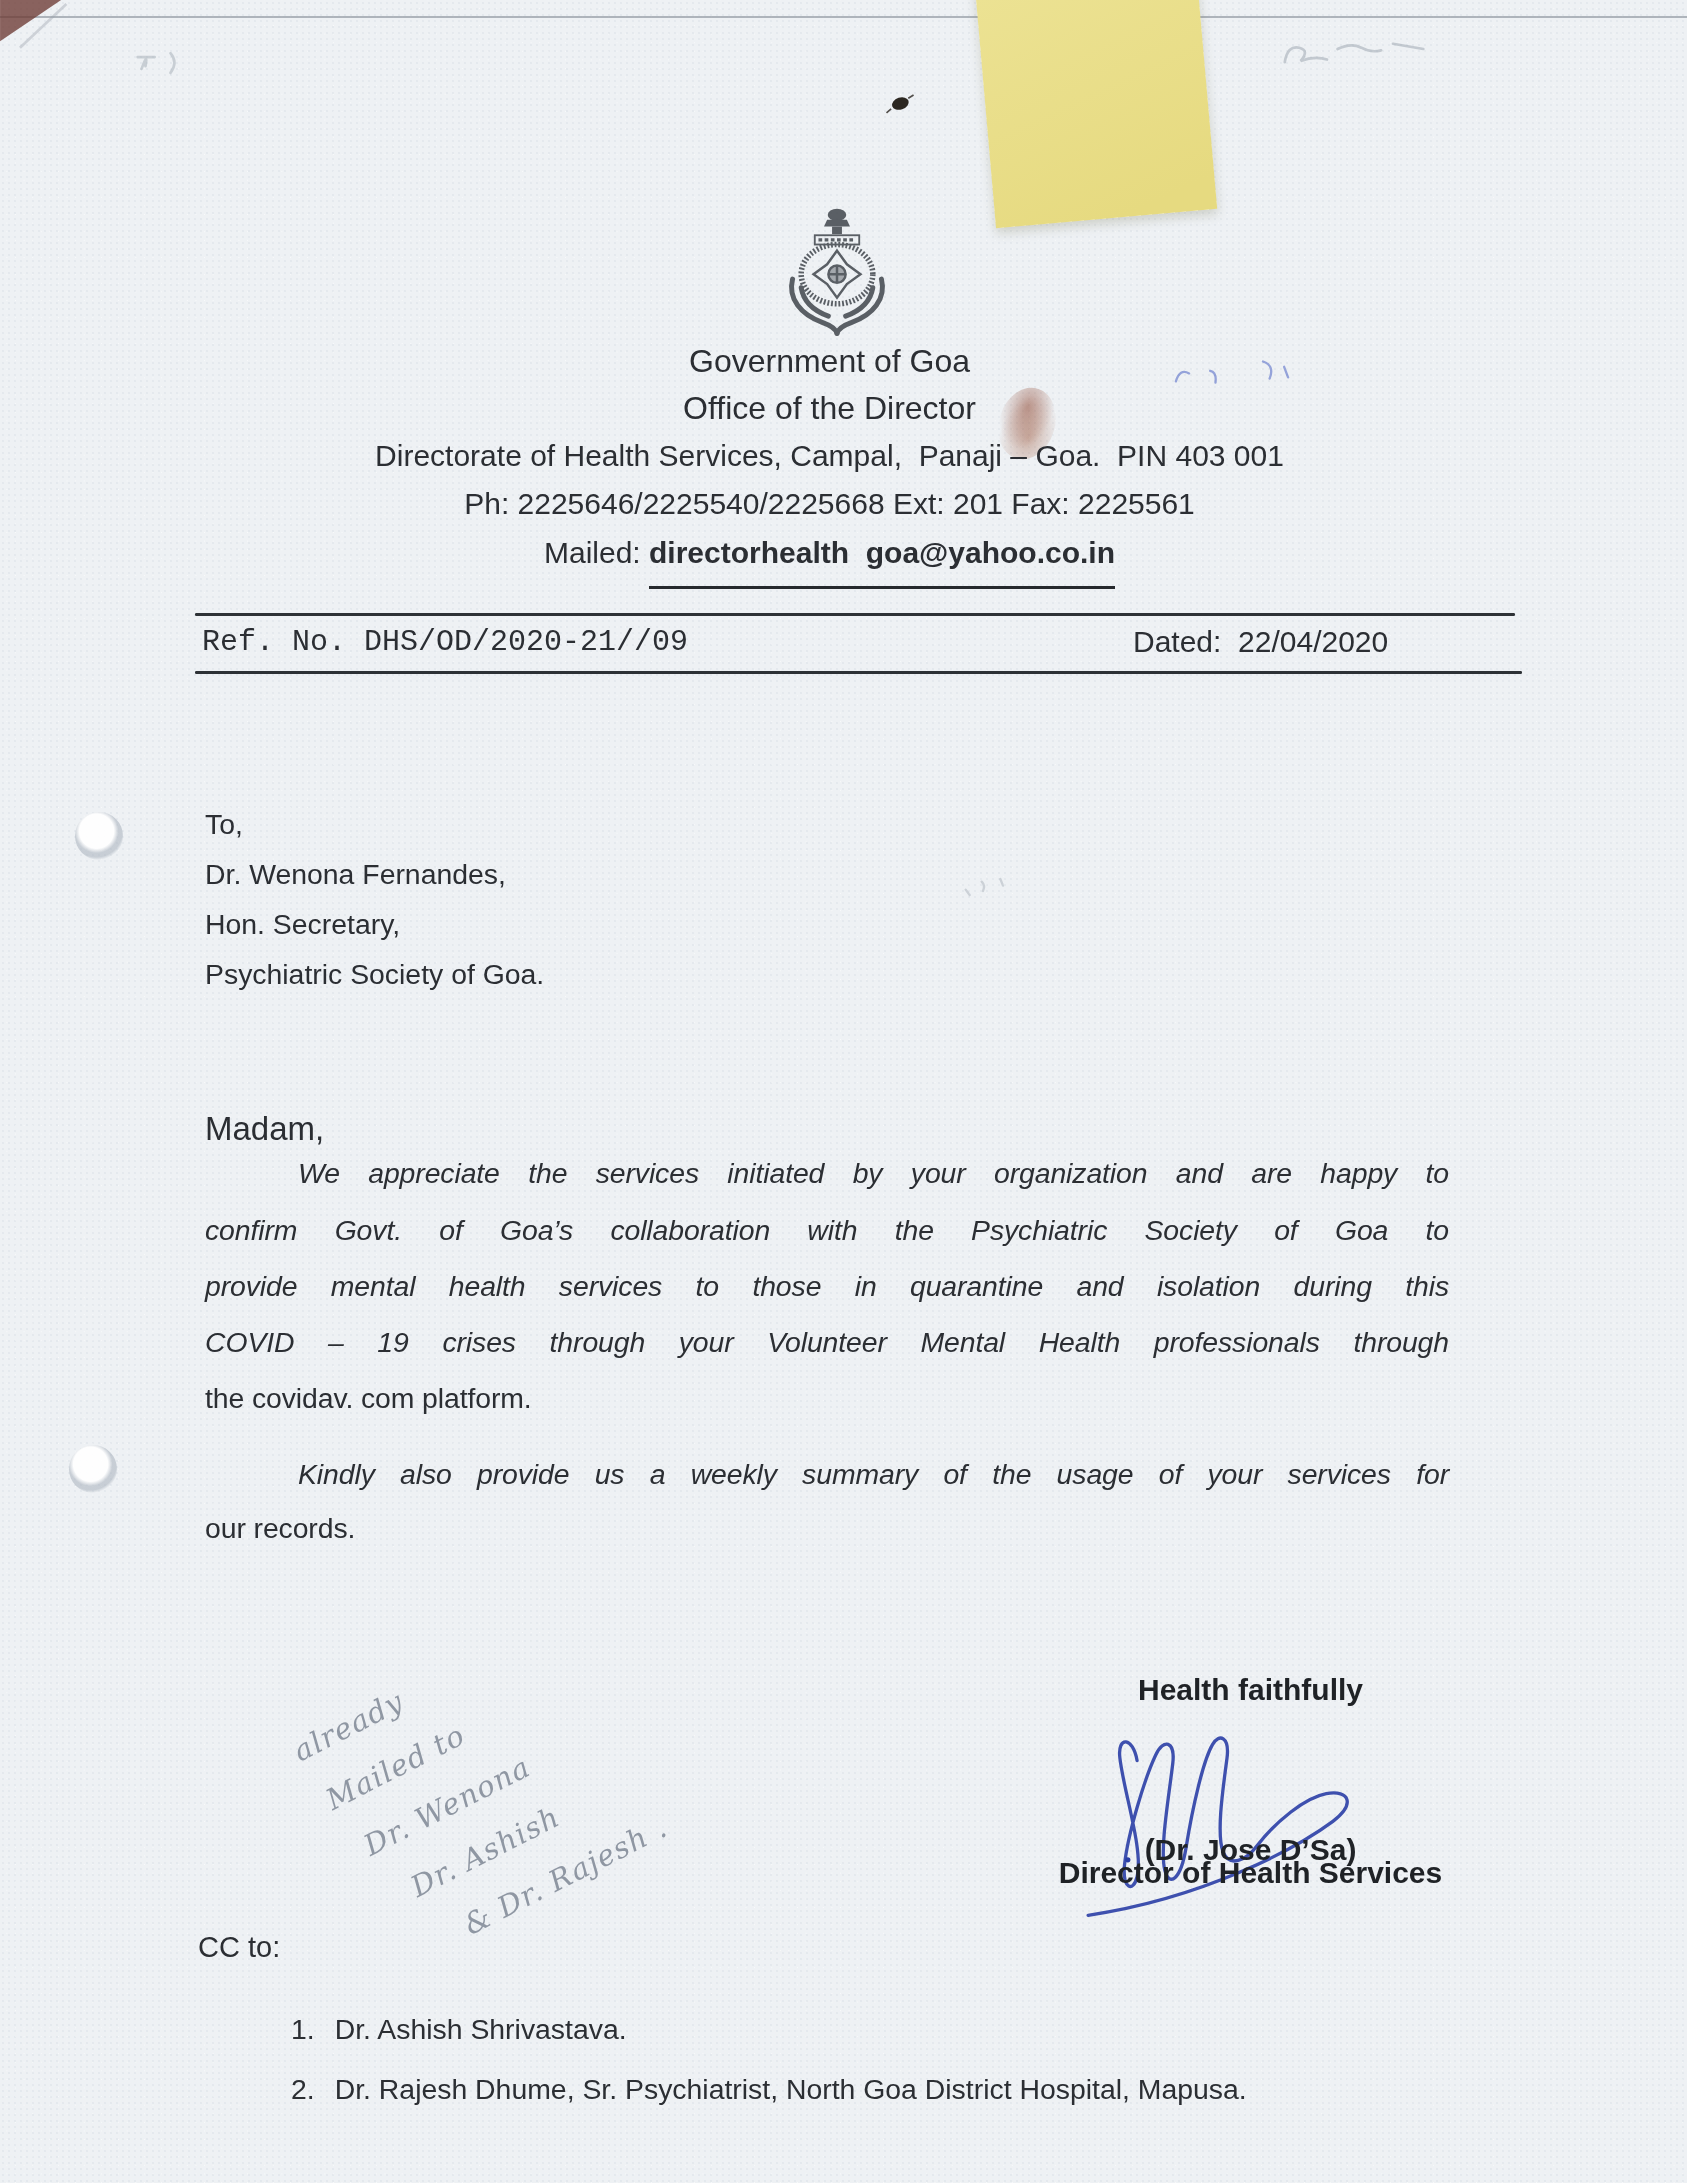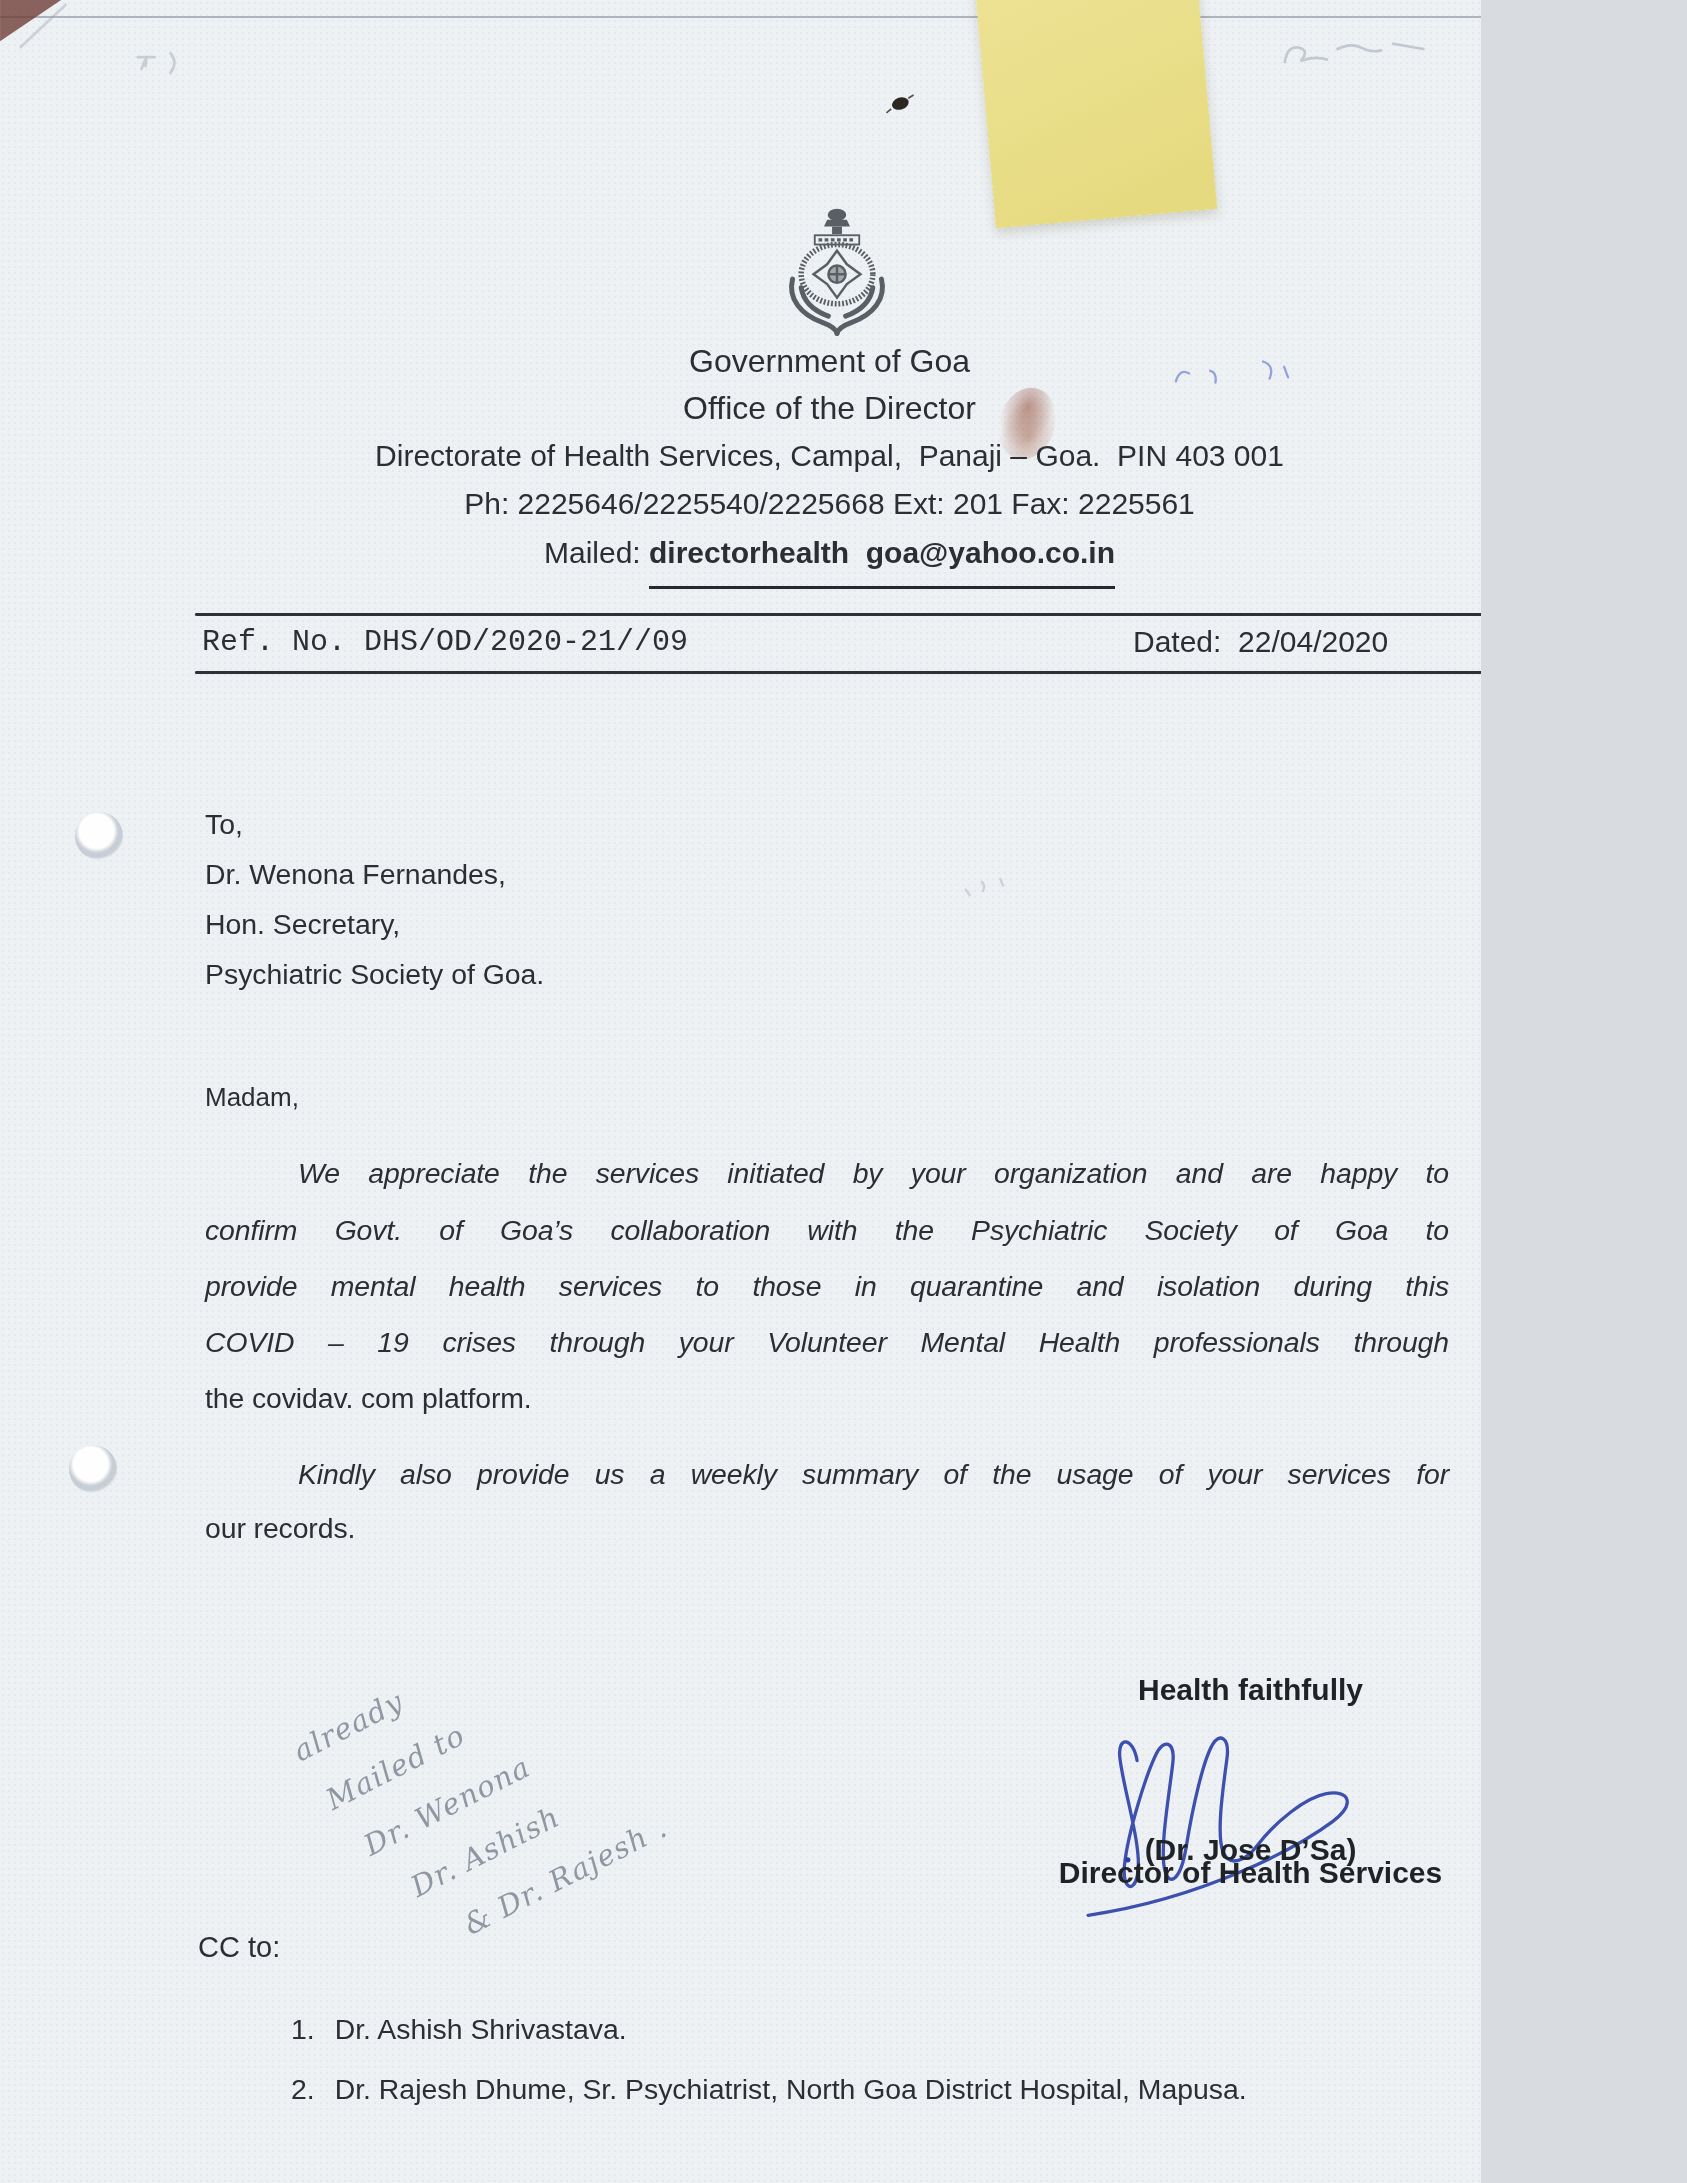--- a/index.html
+++ b/index.html
@@ -1,17 +1,17 @@
 <!DOCTYPE html>
 <html style="font-size:10.6px"><head>
 <meta charset="utf-8">
 <style>
   html,body{margin:0;padding:0;background:#d8dbdf;}
   .page{
-    position:relative;width:1481px;height:2183px;overflow:hidden;
+    position:relative;width:1687px;height:2183px;overflow:hidden;
     background-color:#eef1f4;
     background-image:
       radial-gradient(rgba(171,182,195,.14) 0.7px, transparent 0.9px),
       radial-gradient(rgba(255,255,255,.6) 0.7px, transparent 0.8px);
     background-size:6px 6px,8.6px 8.6px;
     background-position:0 0,2.6px 4px;
     font-family:"Liberation Sans",sans-serif;
     color:#2b2e33;
   }
   .abs{position:absolute;}
@@ -125,21 +125,21 @@
     <div class="ws">To,</div>
     <div class="ws">Dr. Wenona Fernandes,</div>
     <div class="ws">Hon. Secretary,</div>
     <div class="ws">Psychiatric Society of Goa.</div>
   </div>
 
   <svg class="abs" style="left:959px;top:867px;" width="60" height="40" viewBox="0 0 90 60">
     <path d="M10 34 l6 8 M34 22 q6 6 2 14 M62 18 l4 10" stroke="#99a2ad" stroke-width="3.5" opacity="0.4" fill="none" stroke-linecap="round"></path>
   </svg>
 
-  <div class="abs ws" style="left:205px;top:1082px;font-size:26px;">Madam,</div>
+  <div class="abs ws" style="left:205px;top:1110px;font-size:33px;">Madam,</div>
 
   <div class="abs body-line jline indent ws" style="top:1156px;">We appreciate the services initiated by your organization and are happy to</div>
   <div class="abs body-line jline ws" style="top:1213px;">confirm Govt. of Goa’s collaboration with the Psychiatric Society of Goa to</div>
   <div class="abs body-line jline ws" style="top:1269px;">provide mental health services to those in quarantine and isolation during this</div>
   <div class="abs body-line jline ws" style="top:1325px;">COVID – 19 crises through your Volunteer Mental Health professionals through</div>
   <div class="abs body-line ws" style="top:1381px;">the covidav. com platform.</div>
 
   <div class="abs body-line jline indent ws" style="top:1457px;">Kindly also provide us a weekly summary of the usage of your services for</div>
   <div class="abs body-line ws" style="top:1511px;">our records.</div>
 

